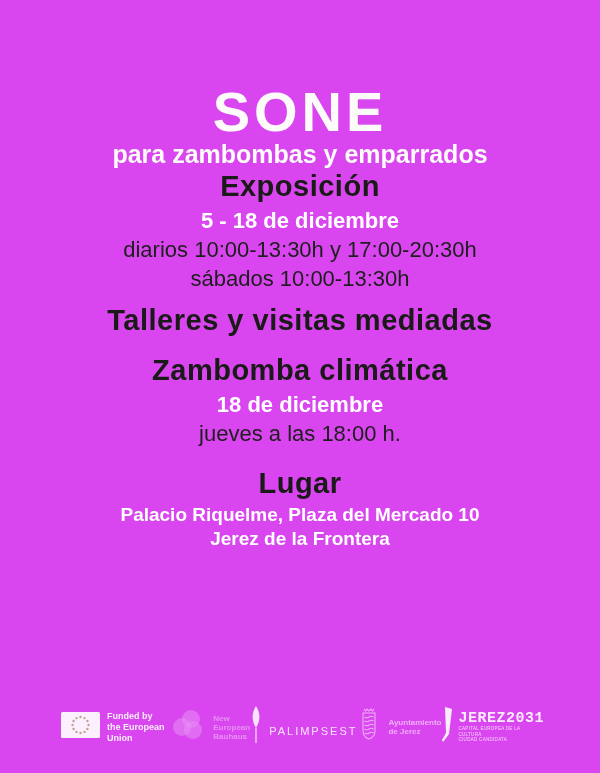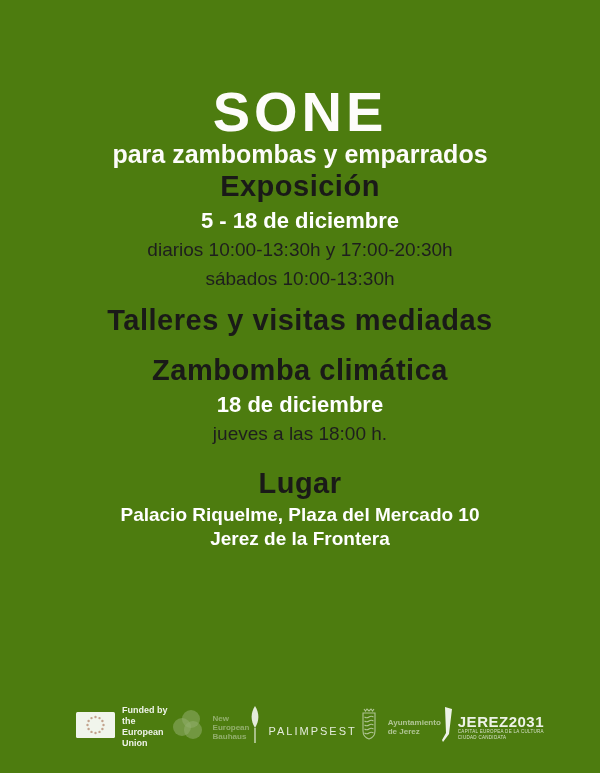--- a/index.html
+++ b/index.html
@@ -5,21 +5,21 @@
 <style>
   html, body { margin: 0; padding: 0; }
   body {
     width: 600px; height: 773px;
     font-family: "Liberation Sans", sans-serif;
     background: #C2A28C;
   }
   .poster {
     position: relative;
     width: 600px; height: 773px;
-    background: #4d7c0f;
+    background: #d946ef;
     overflow: hidden;
     text-align: center;
     color: #1E1E1E;
   }
   .title {
     padding-top: 84px;
     font-size: 56px;
     line-height: 1.0;
     font-weight: bold;
     letter-spacing: 4px;
@@ -45,21 +45,21 @@
     line-height: 34px;
     font-weight: bold;
     letter-spacing: 0.5px;
     color: #1A1A18;
   }
   .mt-exposicion { }
   .mt-talleres   { margin-top: 10px; }
   .mt-zambomba   { margin-top: 16px; }
   .mt-lugar      { margin-top: 18px; }
   .line {
-    font-size: 19px;
+    font-size: 22px;
     line-height: 29px;
     color: #1E1E1E;
   }
   .line.first { margin-top: 3px; }
   .date-line {
     font-size: 22px;
     line-height: 29px;
     margin-top: 3px;
     font-weight: bold;
     color: #FFFFFF;
@@ -67,21 +67,21 @@
   .place-line {
     font-size: 19px;
     line-height: 24px;
     font-weight: bold;
     color: #FFFFFF;
   }
   .place-line.first { margin-top: 3px; }
   
   .footer {
     position: absolute;
-    left: 16px; right: 0; bottom: 0;
+    left: 1px; right: 0; bottom: 0;
     height: 76px;
     display: flex;
     align-items: center;
     justify-content: flex-end;
     padding: 0 56px 16px 60px;
     box-sizing: border-box;
   }
   .logo {
     display: flex;
     align-items: center;
@@ -113,20 +113,21 @@
     font-size: 8px;
     line-height: 9px;
     font-weight: bold;
   }
   .j2031 { opacity: 0.9; gap: 4px; }
   .j2031-label {
     font-size: 15px;
     line-height: 15px;
     font-weight: bold;
     letter-spacing: 0.5px;
+    font-family: Liberation Mono, monospace;
   }
   .j2031-sub {
     font-size: 4.5px;
     line-height: 5.5px;
     letter-spacing: 0.3px;
     opacity: 0.85;
   }
 </style>
 </head>
 <body>

